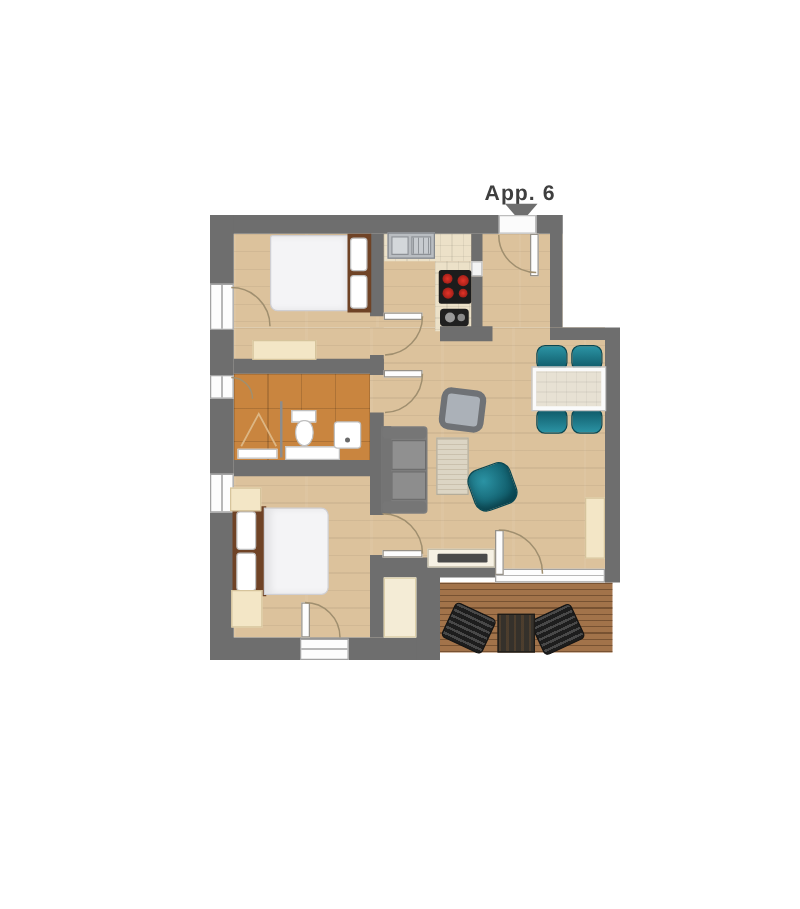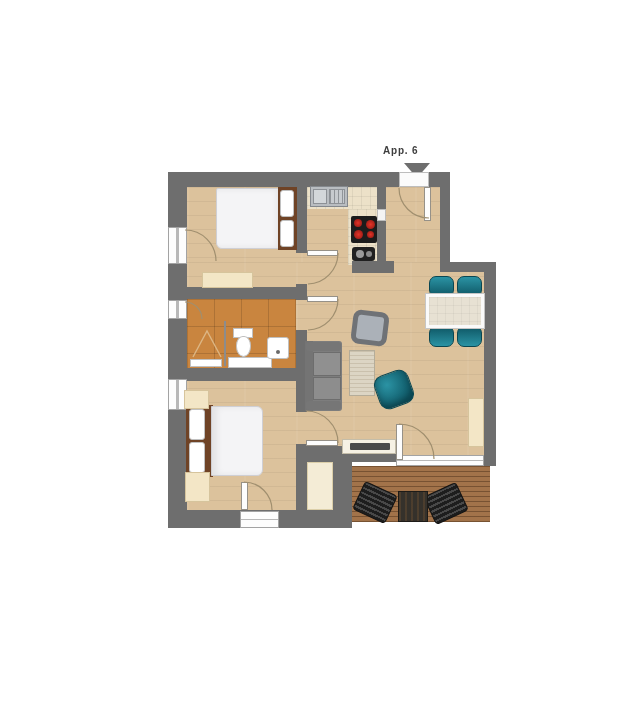--- a/index.html
+++ b/index.html
@@ -17,21 +17,21 @@
         background-image:repeating-linear-gradient(180deg, rgba(40,20,5,.35) 0 1px, transparent 1px 5px);}
   .counter{background-color:var(--counter,#ece1c8);
         background-image:repeating-linear-gradient(90deg, rgba(0,0,0,.06) 0 1px, transparent 1px 9px),
                          repeating-linear-gradient(180deg, rgba(0,0,0,.06) 0 1px, transparent 1px 9px);}
   .win{background:#fdfdfd;border:1px solid #a3a3a3;}
   .win-v{background-image:linear-gradient(90deg, transparent 44%, #b8b8b8 44%, #b8b8b8 56%, transparent 56%);}
   .win-h{background-image:linear-gradient(180deg, transparent 44%, #b8b8b8 44%, #b8b8b8 56%, transparent 56%);}
   .leaf{background:#fdfdfd;border:1px solid #969188;}
   .cream{background:var(--cream,#f3e6c6);border:1px solid #d6c49c;}
   .white-item{background:#ffffff;border:1px solid #c0c0c0;}
-  .label{color:var(--label-text,#3f3f3f);font-size:10px;font-weight:600;letter-spacing:.8px;}
+  .label{color:var(--label-text,#3f3f3f);font-size:17px;font-weight:600;letter-spacing:.8px;text-align:center;}
   .tri{width:0;height:0;border-left:13px solid transparent;border-right:13px solid transparent;
        border-top:15px solid var(--wall,#6e6e6e);}
   svg.overlay{position:absolute;left:0;top:0;pointer-events:none;}
   .slats{background-color:#1f1f1f;
          background-image:repeating-linear-gradient(180deg,#484848 0 2px,#1d1d1d 2px 5px);
          border:1px solid #141414;border-radius:4px;}
 </style>
 </head>
 <body>
 

